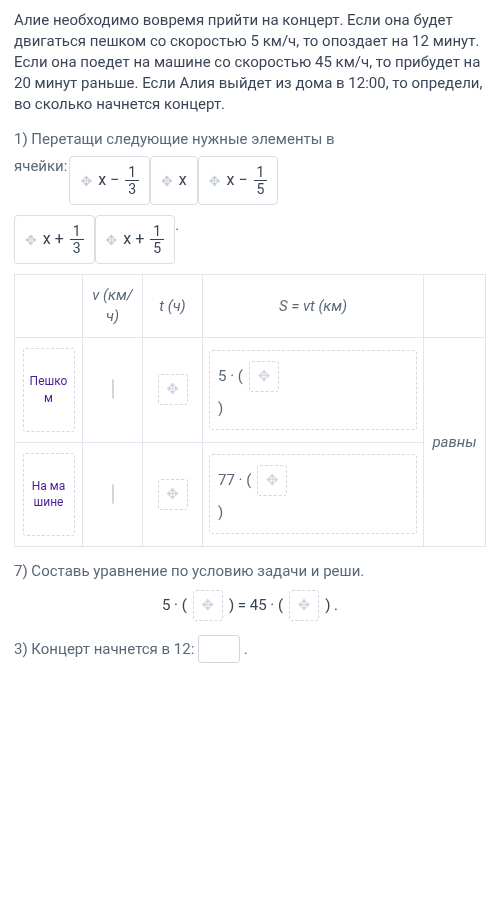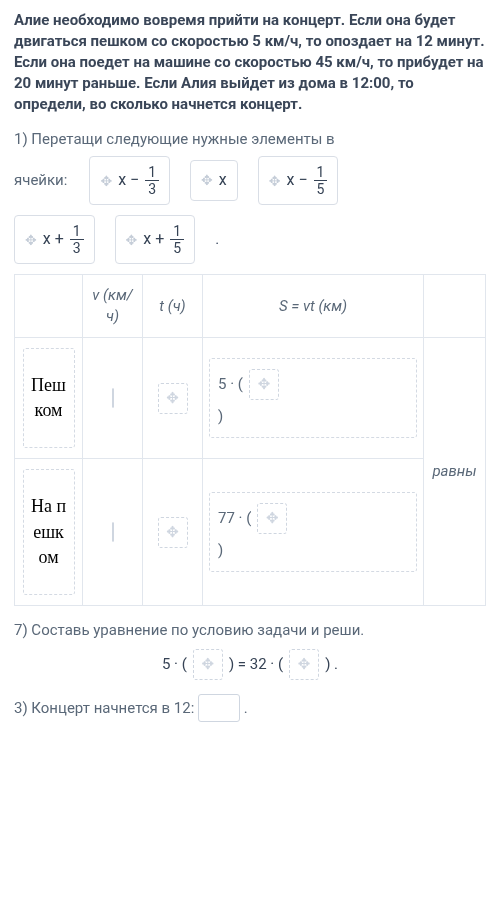--- a/index.html
+++ b/index.html
@@ -6,26 +6,26 @@
 body {
   font-family: -apple-system, BlinkMacSystemFont, "Segoe UI", Roboto, Arial, sans-serif;
   width: 500px;
   background: #fff;
   color: #425066;
   padding: 10px 14px;
   font-size: 15px;
   line-height: 1.4;
 }
 .problem {
-  font-weight: 700;
+  font-weight: 400;
   color: #3a4658;
   margin-bottom: 14px;
 }
 .step { color: #5a6878; margin: 0 0; }
-.chips-row { display: flex; flex-wrap: wrap; align-items: center; gap: 20px; margin: 6px 0 10px; }
+.chips-row { display: flex; flex-wrap: wrap; gap: 0; margin: 6px 0 10px; }
 .cell-label { color: #5a6878; margin-right: 2px; }
 .chip {
   border: 1px solid #d9dee6;
   border-radius: 4px;
   background: #fff;
   padding: 8px 10px;
   display: inline-flex;
   align-items: center;
   gap: 6px;
   font-size: 16px;
@@ -55,25 +55,24 @@
   vertical-align: middle;
   color: #5a6878;
   font-weight: 400;
 }
 table.main th { font-style: italic; font-weight: 400; }
 .rowlabel {
   display: inline-block;
   border: 1px dashed #d4dae3;
   border-radius: 3px;
   padding: 24px 6px;
-  color: #000000;
+  color: #4c1d95;
   width: 52px;
-  font-size: 18px;
+  font-size: 12px;
   word-break: break-all;
-  font-family: Liberation Serif, serif;
 }
 .small-input {
   width: 30px; height: 26px;
   border: 1px solid #cfd6e0;
   border-radius: 3px;
   background: #fff;
 }
 .drop {
   display: inline-flex;
   align-items: center;
@@ -174,21 +173,21 @@
           <span class="drop">✥</span>
         </div>
         <div class="line">
               <span>)</span>
             </div>
       </div>
     </td>
     <td class="bracket-col" rowspan="2">равны</td>
   </tr>
   <tr>
-    <td><span class="rowlabel">На пешком</span></td>
+    <td><span class="rowlabel">На машине</span></td>
     <td><span class="small-input"></span></td>
     <td><span class="drop">✥</span></td>
     <td>
       <div class="s-cell">
         <div class="line">
           <span>77 · (</span>
           <span class="drop">✥</span>
         </div>
         <div class="line">
               <span>)</span>
@@ -197,21 +196,21 @@
     </td>
   </tr>
 </tbody>
   </table>
 
 <div class="step">7) Составь уравнение по условию задачи и реши.</div>
 
 <div class="eq-row">
   <span>5 · (</span>
   <span class="drop">✥</span>
-  <span>) = 32 · (</span>
+  <span>) = 45 · (</span>
   <span class="drop">✥</span>
   <span>) .</span>
 </div>
 
 <div class="step">
   <span>3) Концерт начнется в 12:</span>
   <input class="ans-input" style="">
   <span>.</span>
 </div>
 

